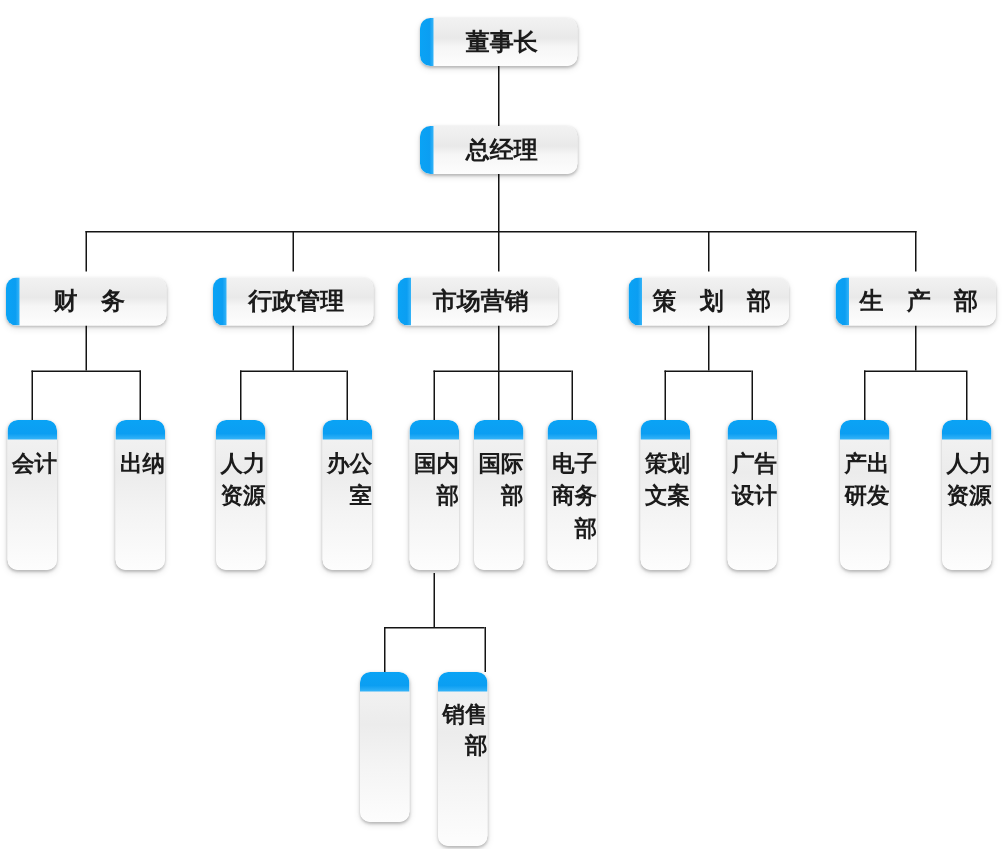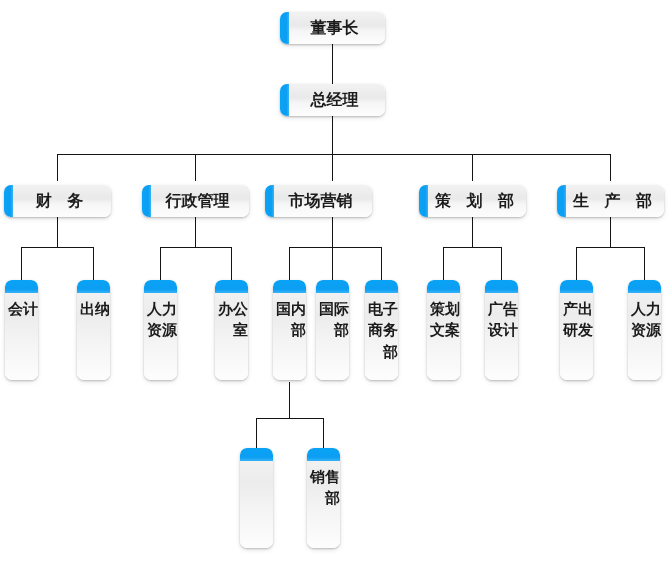--- a/index.html
+++ b/index.html
@@ -218,18 +218,18 @@
 
   <div class="node-v" style="left:628px; top:280px; width:33px; height:100px;">
     <div class="accent-h"></div>
     <div class="label-v">人力资源</div>
   </div>
 
   <div class="node-v" style="left:240px; top:448px; width:33px; height:100px;">
     <div class="accent-h"></div>
   </div>
 
-  <div class="node-v" style="left:307px; top:448px; width:33px; height:100px;">
+  <div class="node-v" style="left:292px; top:448px; width:33px; height:116px;font-family:Liberation Mono, monospace;">
     <div class="accent-h"></div>
     <div class="label-v">销售部</div>
   </div>
 
 </div>
 
 </body></html>

